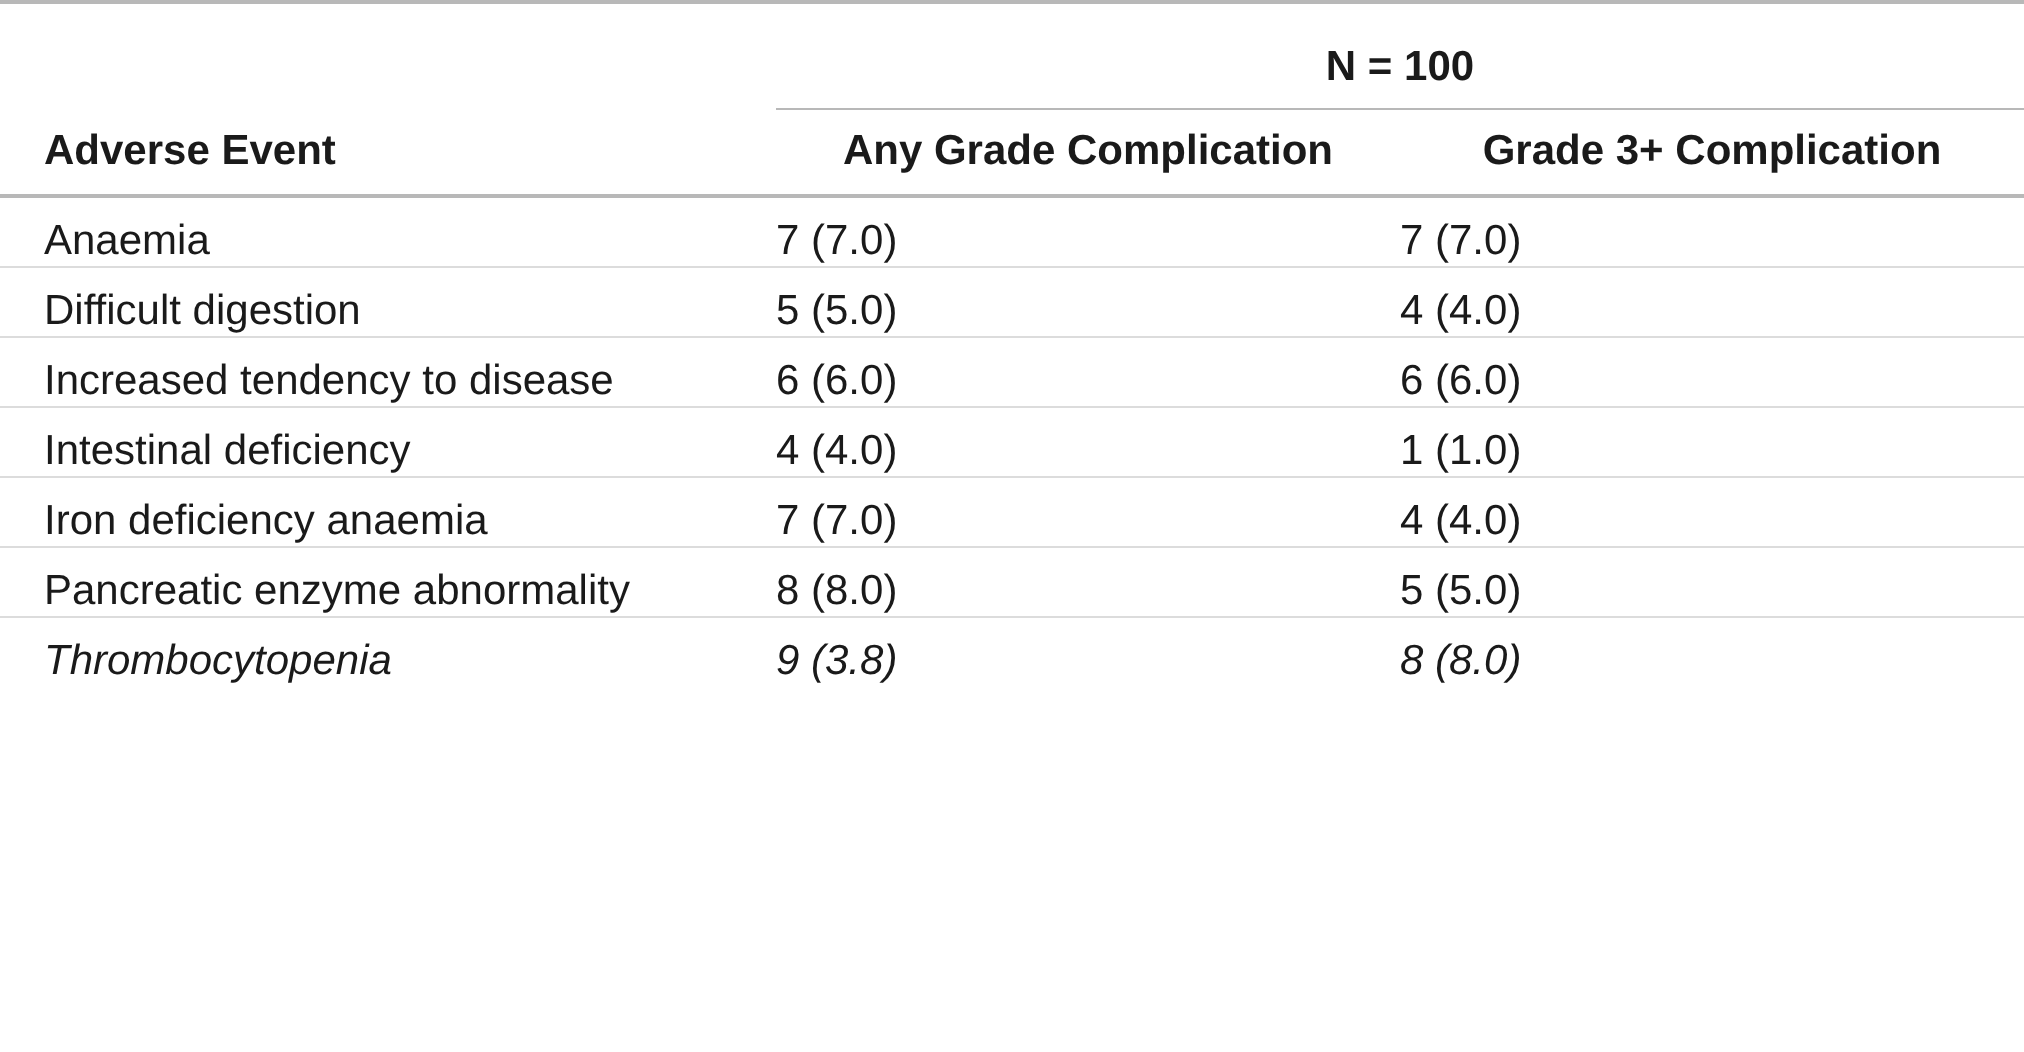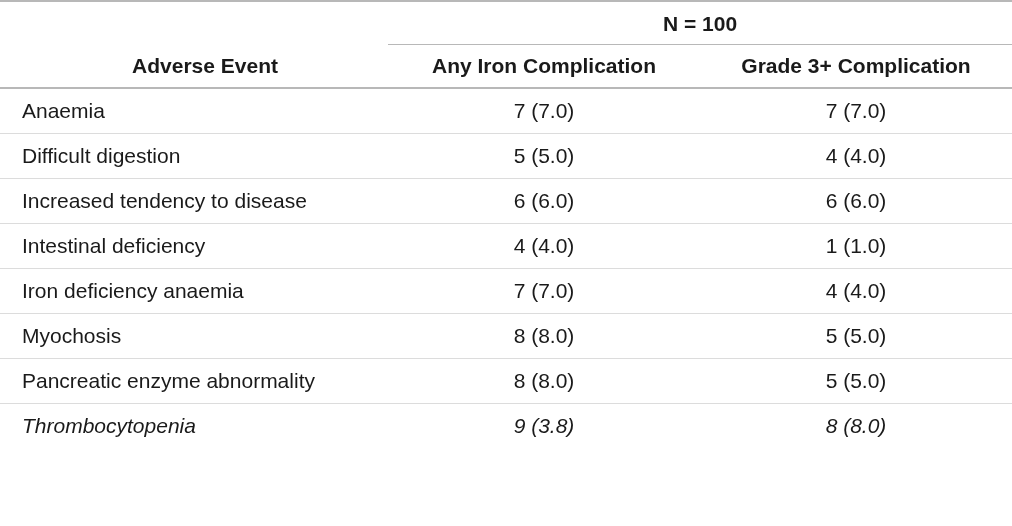--- a/index.html
+++ b/index.html
@@ -32,21 +32,21 @@
   tr.rule-top td {
     border-top: 2px solid #b8b8b8;
     height: 0;
     padding: 0;
     font-size: 0;
     line-height: 0;
   }
 
   
   tr.spanner-row th {
-    padding: 10px 0 8px 0;
+    padding: 20px 0 8px 0;
     font-size: 21px;
     font-weight: bold;
     text-align: center;
     vertical-align: bottom;
     border: none;
   }
   tr.spanner-row th.spanner-empty {
     border: none;
   }
   tr.spanner-row th.spanner-label {
@@ -55,44 +55,44 @@
 
   
   tr.head-row th {
     padding: 9px 0 9px 0;
     font-size: 21px;
     font-weight: bold;
     vertical-align: bottom;
     border-bottom: 2px solid #b8b8b8;
   }
   tr.head-row th.col-label {
-    text-align: center;
+    text-align: left;
     padding-left: 22px;
   }
   tr.head-row th.col-num {
     text-align: center;
   }
 
   
   tbody tr td {
     font-size: 21px;
     font-weight: normal;
-    padding: 10px 0 10px 0;
+    padding: 10px 0 0 0;
     border-bottom: 1px solid #dcdcdc;
     vertical-align: middle;
     white-space: nowrap;
     overflow: hidden;
     text-overflow: ellipsis;
   }
   tbody tr td.ev {
     text-align: left;
     padding-left: 22px;
   }
   tbody tr td.num {
-    text-align: center;
+    text-align: left;
   }
   tbody tr:last-child td {
     border-bottom: none;
     font-style: italic;
   }
 </style>
 </head>
 <body>
 
 <div class="table-wrap">
@@ -107,21 +107,21 @@
         <td></td>
         <td></td>
         <td></td>
       </tr>
       <tr class="spanner-row">
         <th class="spanner-empty"></th>
         <th class="spanner-label" colspan="2">N = 100</th>
       </tr>
       <tr class="head-row">
         <th class="col-label">Adverse Event</th>
-        <th class="col-num">Any Iron Complication</th>
+        <th class="col-num">Any Grade Complication</th>
         <th class="col-num">Grade 3+ Complication</th>
       </tr>
     </thead>
     <tbody>
       <tr>
         <td class="ev">Anaemia</td>
         <td class="num">7 (7.0)</td>
         <td class="num">7 (7.0)</td>
       </tr>
       <tr>
@@ -138,25 +138,20 @@
         <td class="ev">Intestinal deficiency</td>
         <td class="num">4 (4.0)</td>
         <td class="num">1 (1.0)</td>
       </tr>
       <tr>
         <td class="ev">Iron deficiency anaemia</td>
         <td class="num">7 (7.0)</td>
         <td class="num">4 (4.0)</td>
       </tr>
       <tr>
-        <td class="ev">Myochosis</td>
-        <td class="num">8 (8.0)</td>
-        <td class="num">5 (5.0)</td>
-      </tr>
-      <tr>
         <td class="ev">Pancreatic enzyme abnormality</td>
         <td class="num">8 (8.0)</td>
         <td class="num">5 (5.0)</td>
       </tr>
       <tr>
         <td class="ev">Thrombocytopenia</td>
         <td class="num">9 (3.8)</td>
         <td class="num">8 (8.0)</td>
       </tr>
     </tbody>

